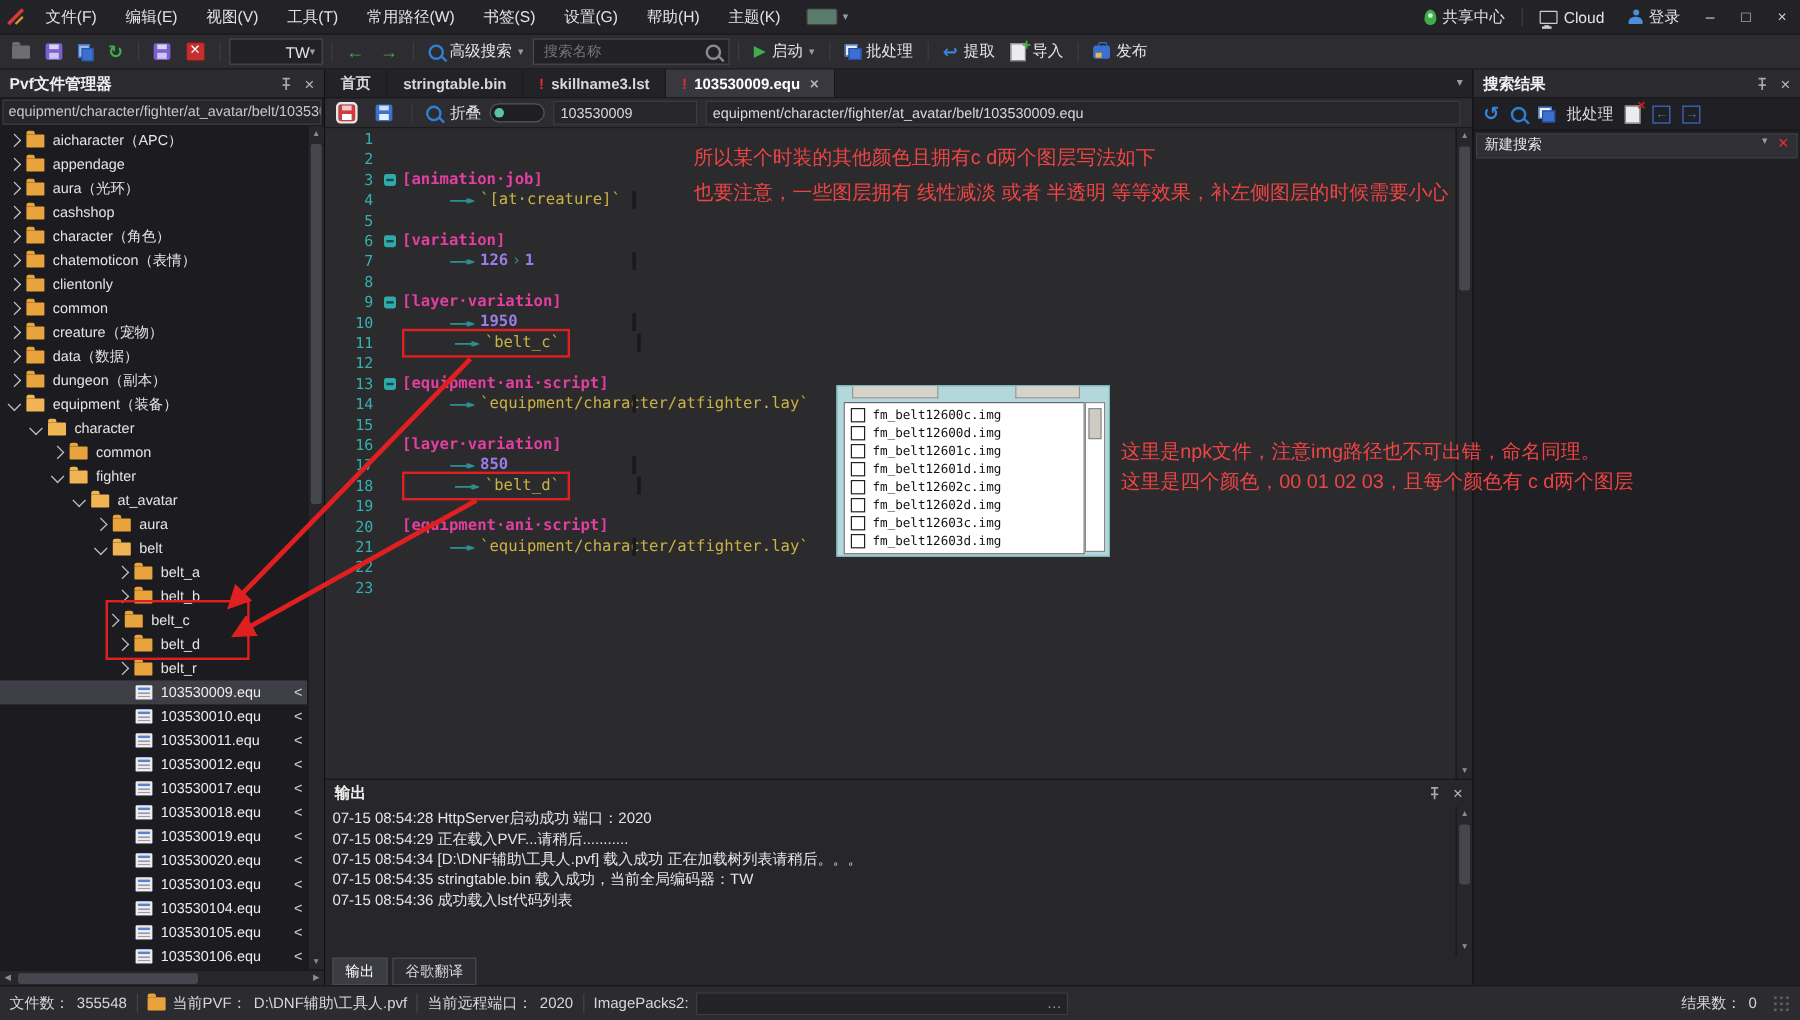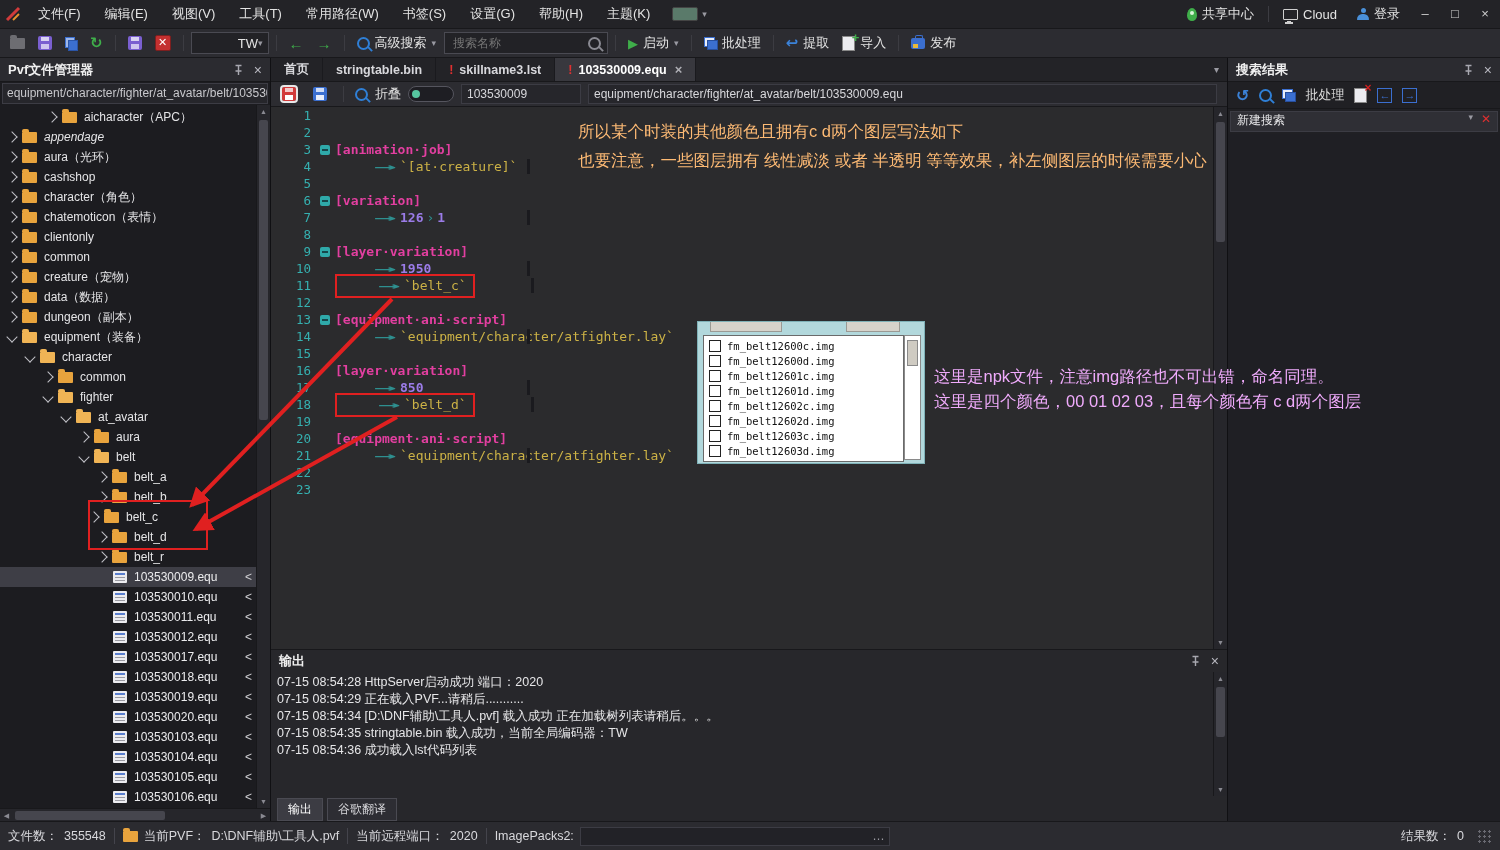--- a/index.html
+++ b/index.html
@@ -159,22 +159,22 @@
   .sb-sep{width:1px;height:16px;background:#44444c;}
   .sb-item{display:flex;align-items:center;gap:6px;white-space:nowrap;}
   .sb-folder{width:15px;height:11px;background:#e8a33d;border-radius:1px;position:relative;}
   .sb-folder::before{content:"";position:absolute;top:-3px;left:0;width:7px;height:3px;background:#e8a33d;border-radius:2px 2px 0 0;}
   .sb-input{width:300px;height:17px;background:#222227;border:1px solid #3c3c44;display:flex;align-items:center;justify-content:flex-end;padding:0 4px;color:#9a9aa2;}
   .grip{width:16px;height:16px;margin-left:4px;background-image:radial-gradient(circle,#6a6a72 1px,transparent 1.4px);background-size:5px 5px;background-position:bottom right;}
 
   
   .overlay{position:absolute;inset:0;pointer-events:none;z-index:60;}
   .note{position:absolute;font-size:16.5px;white-space:nowrap;}
-  .note.red{color:#fdba74;}
-  .note.cyan{color:#f0abfc;}
+  .note.red{color:#ef4444;}
+  .note.cyan{color:#ef4444;}
   .note1{left:578px;top:121px;}
   .note2{left:578px;top:150px;}
   .note3{left:934px;top:366px;}
   .note4{left:934px;top:391px;}
   .tree-redbox{position:absolute;left:88px;top:500px;width:116px;height:46px;border:2.5px solid #e02020;}
   .arrows{position:absolute;left:0;top:0;z-index:55;pointer-events:none;}
 
   
   .npk{position:absolute;left:697px;top:321px;width:226px;height:141px;background:#b2d8dc;z-index:40;border:1px solid #7fb2b8;}
   .npk-btn{position:absolute;top:0;height:9px;background:#d6d3cb;border:1px solid #9a9a94;border-top:0;}
@@ -308,26 +308,26 @@
         <span class="ph-icons">
           <svg width="11" height="12">
               <path d="M2.5 1.5 H8.5 M5.5 1.5 V7 M2.5 7 H8.5 M5.5 7 V11" stroke="#a8a8b0" stroke-width="1.4" fill="none"></path>
             </svg>
           <span class="close-x">×</span>
         </span>
       </div>
       <div class="path-field">equipment/character/fighter/at_avatar/belt/103530009.equ</div>
       <div class="tree-wrap">
         <div class="tree-scroll">
-            <div class="tree-row" style="padding-left: 8px; margin-left: 40px;">
+            <div class="tree-row" style="padding-left: 8px;">
               <span class="chev right"></span>
               <span class="tfolder"></span>
               <span>aicharacter（APC）</span>
             </div>
-            <div class="tree-row" style="padding-left: 8px; font-style: italic;">
+            <div class="tree-row" style="padding-left: 8px;">
               <span class="chev right"></span>
               <span class="tfolder"></span>
               <span>appendage</span>
             </div>
             <div class="tree-row" style="padding-left: 8px;">
               <span class="chev right"></span>
               <span class="tfolder"></span>
               <span>aura（光环）</span>
             </div>
             <div class="tree-row" style="padding-left: 8px;">

